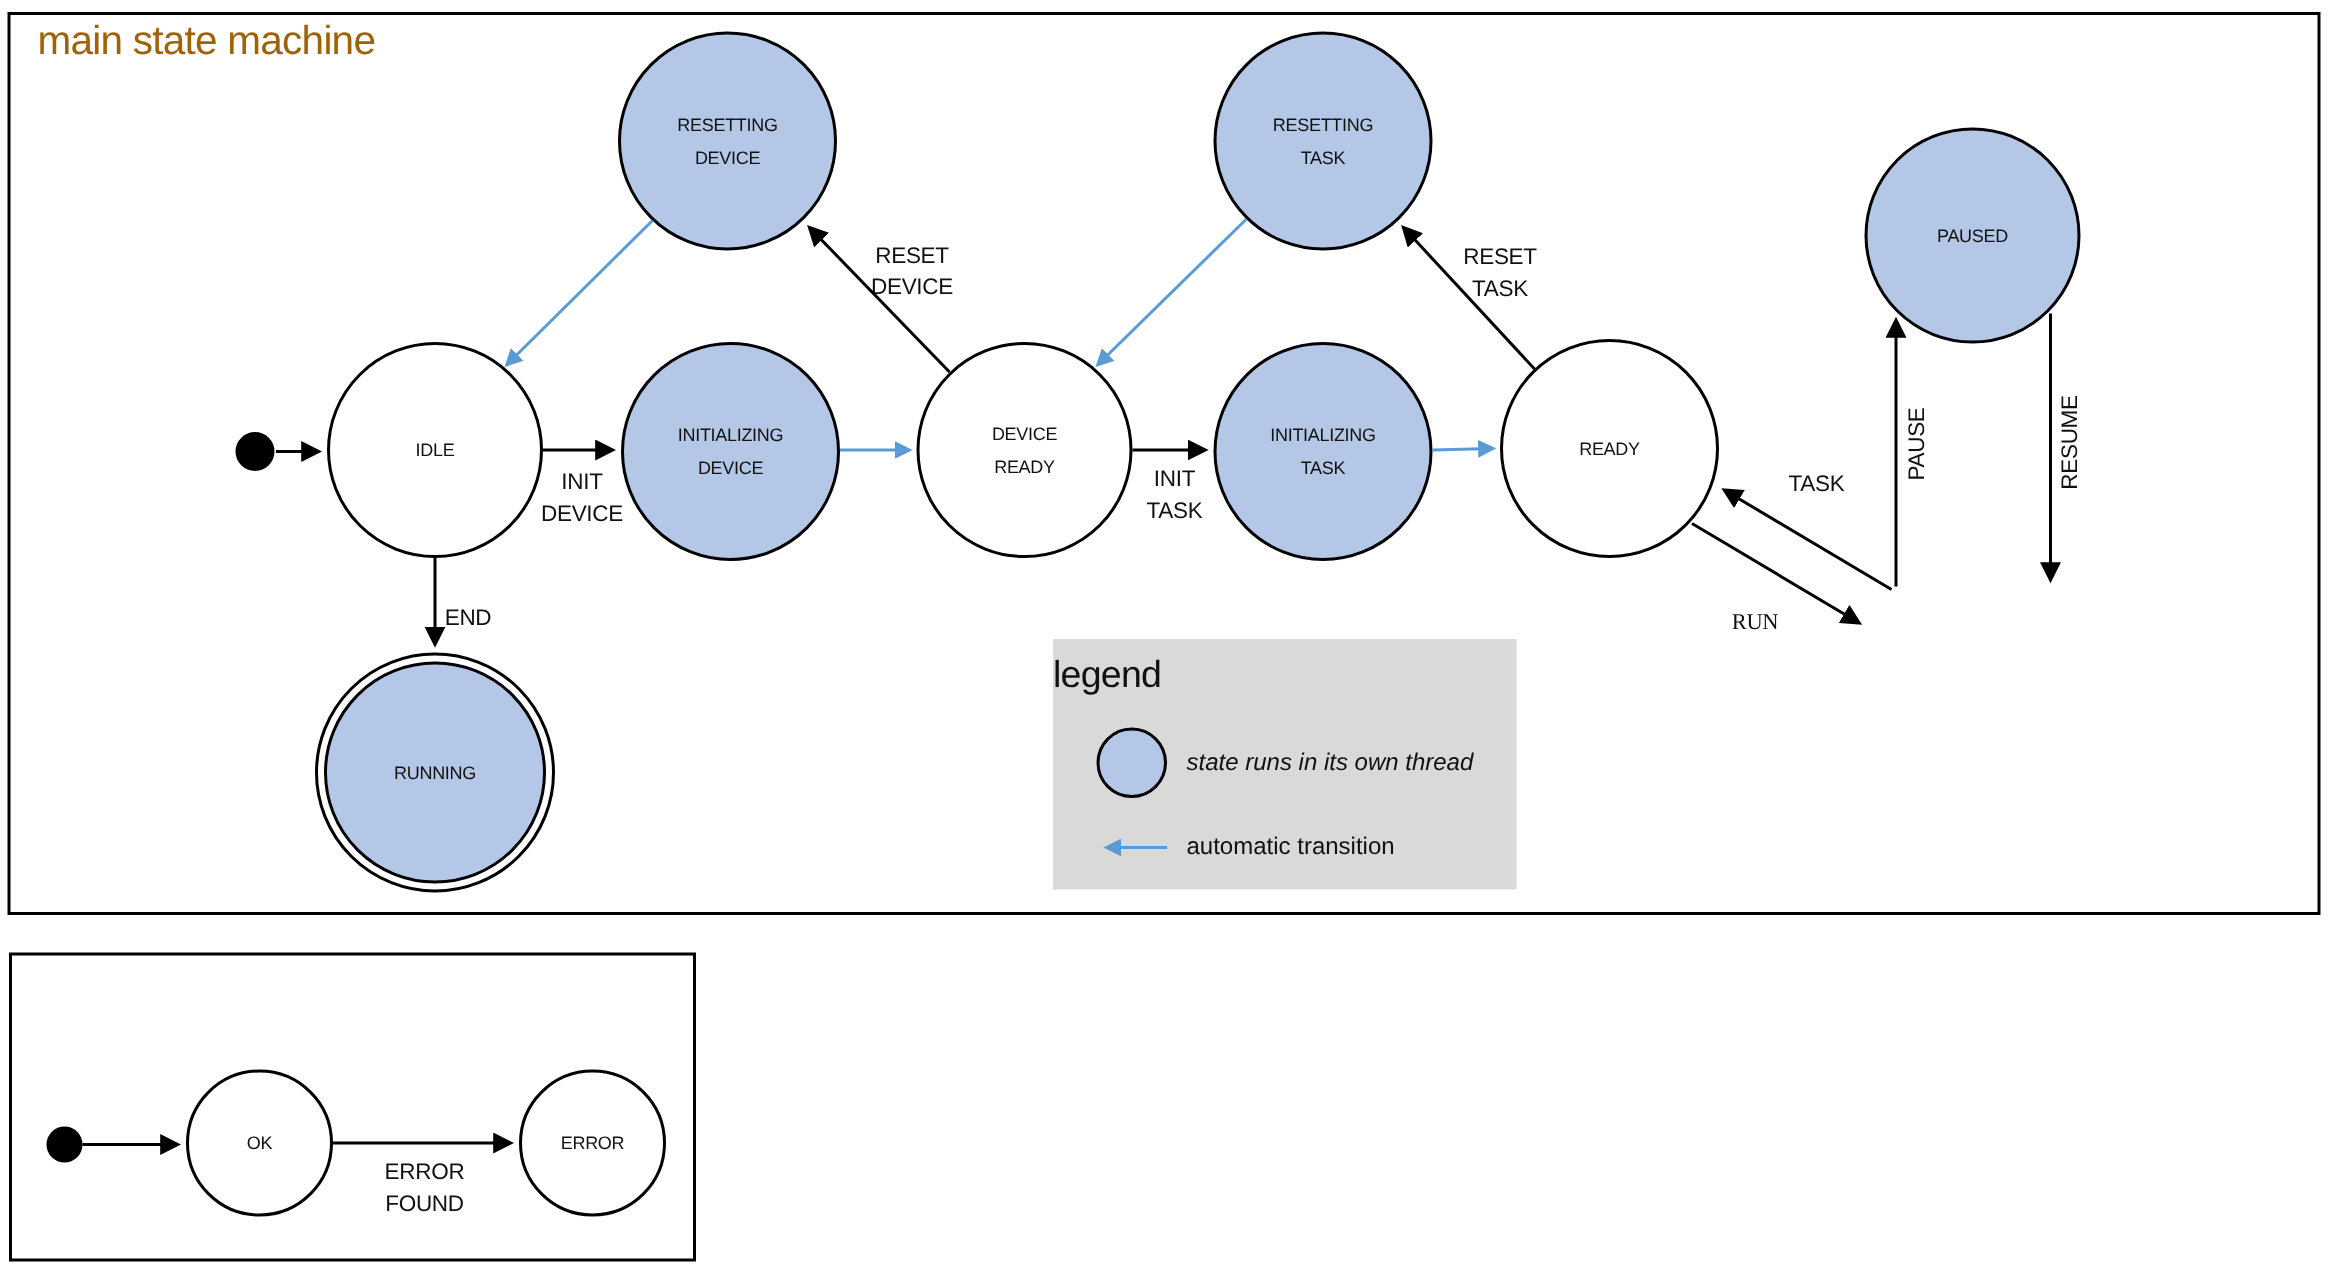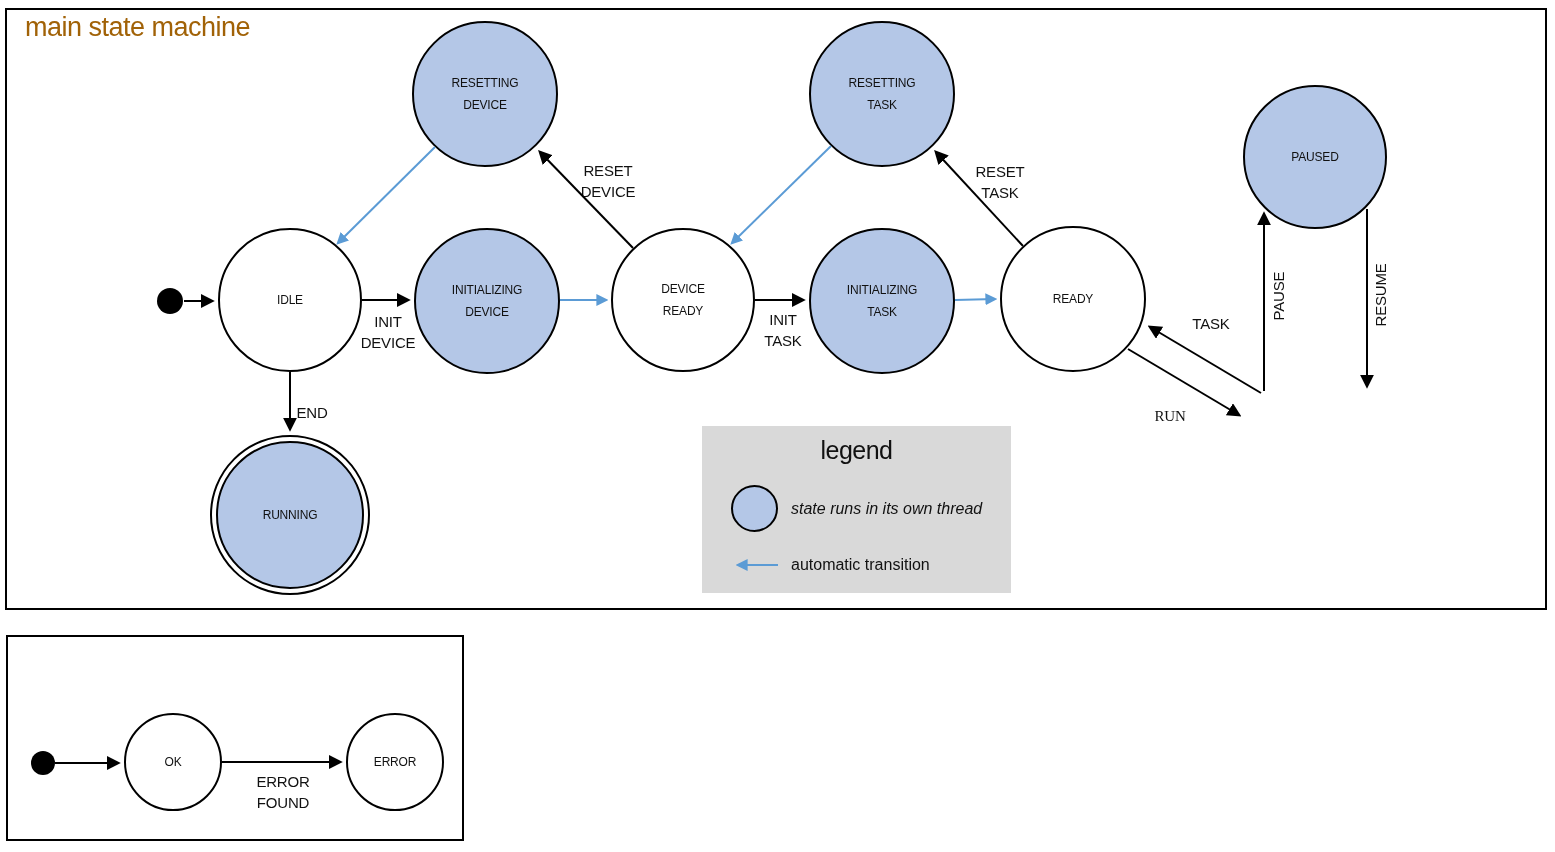--- a/index.html
+++ b/index.html
@@ -27,21 +27,21 @@
   }
   .legend-box {
     position: absolute;
     left: 702px; top: 426px;
     width: 309px; height: 167px;
     background: var(--legend-bg, #d9d9d9);
   }
   .legend-title {
     position: absolute;
     left: 0; top: 10px; width: 100%;
-    text-align: center;
+    text-align: left;
     font-size: 25px;
     letter-spacing: -0.5px;
   }
   .legend-swatch {
     position: absolute;
     left: 29px; top: 59px;
     width: 47px; height: 47px;
     border: 2px solid #000;
     border-radius: 50%;
     background: var(--state-fill, #b4c7e7);

